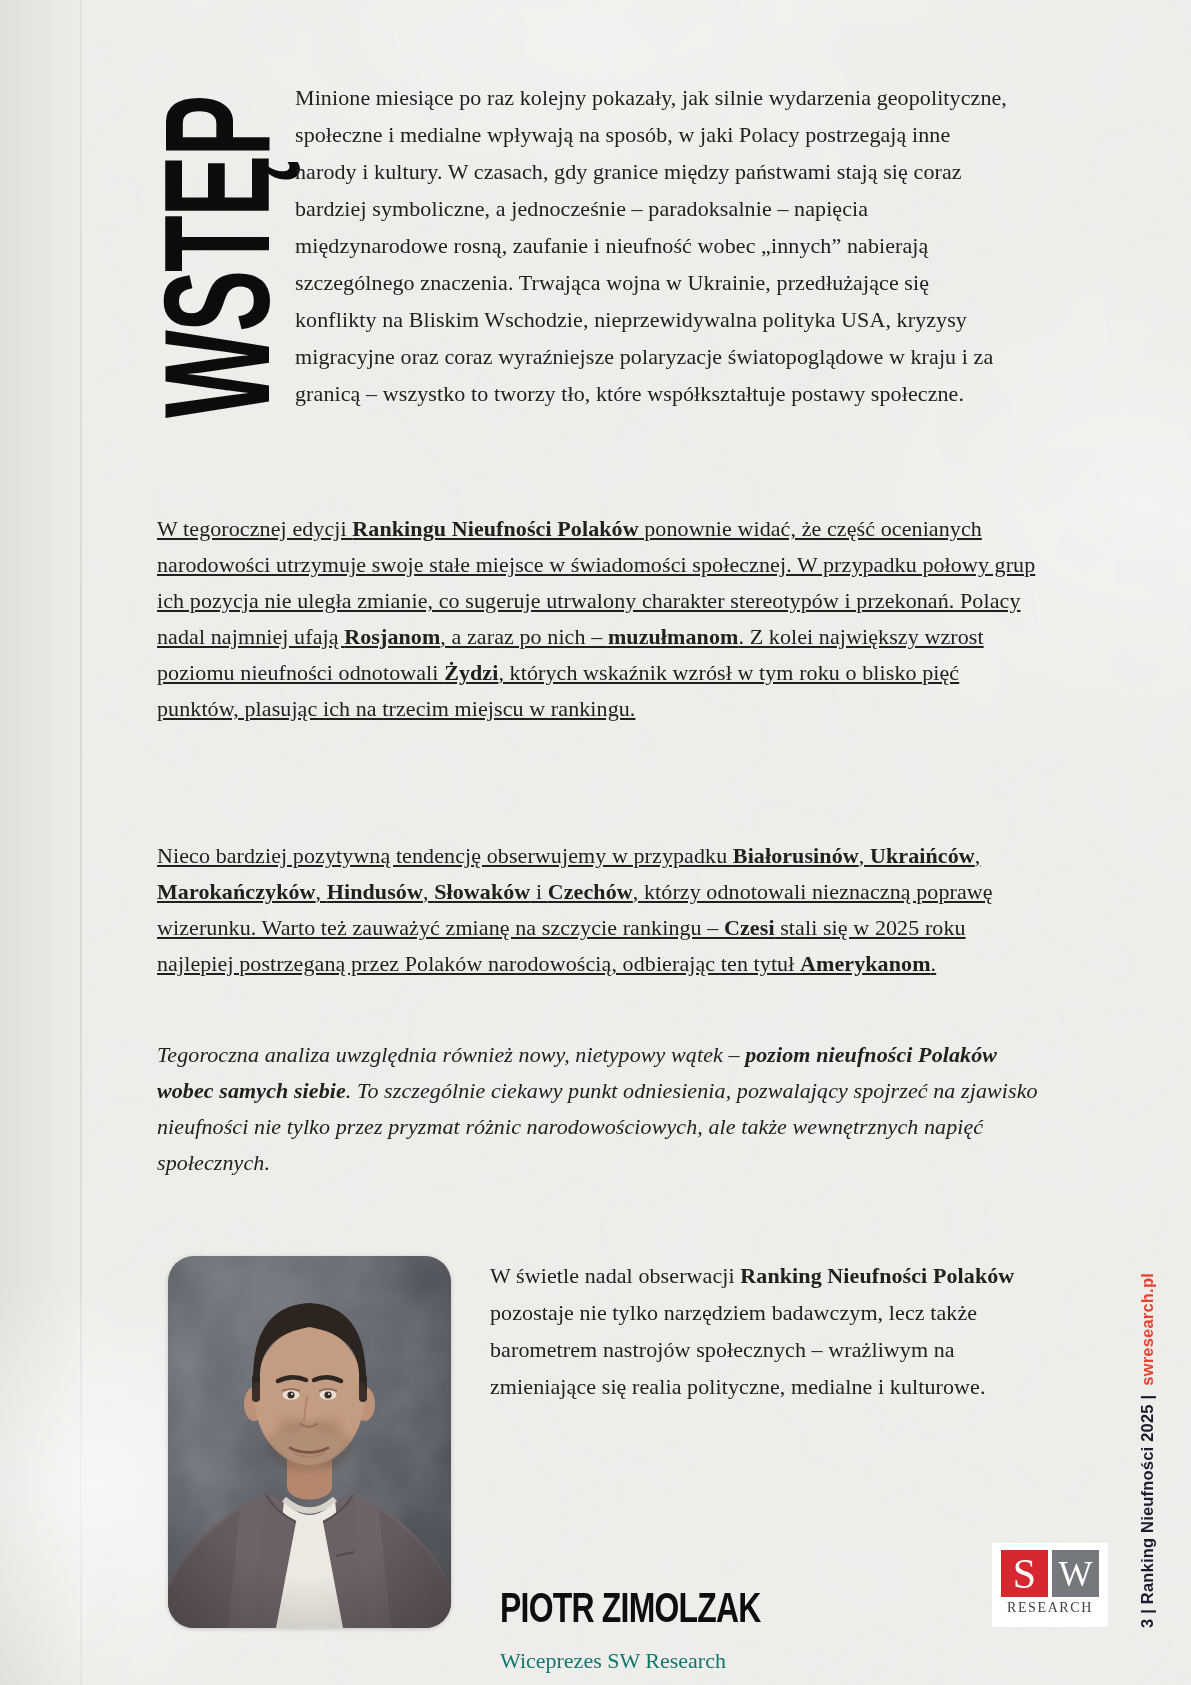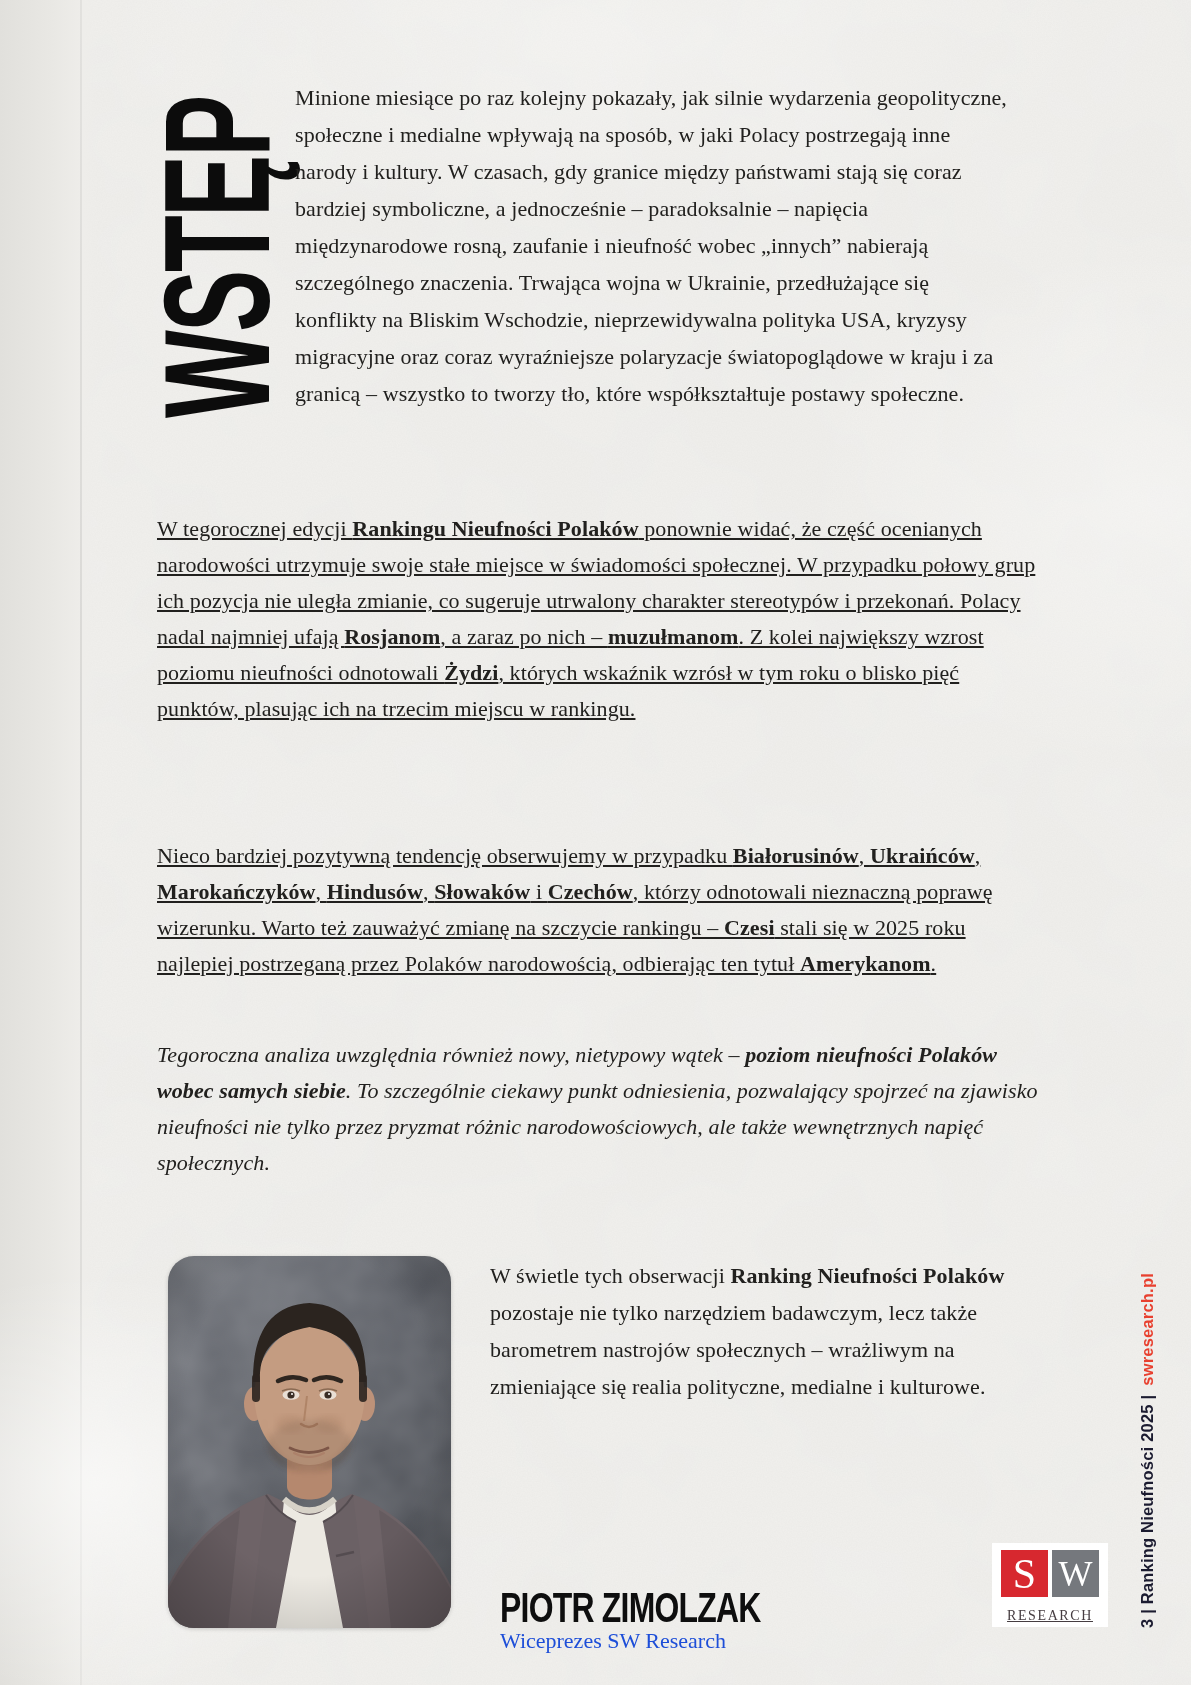--- a/index.html
+++ b/index.html
@@ -51,36 +51,36 @@
     position:absolute;left:168px;top:1256px;width:283px;height:372px;z-index:2;
     border-radius:26px;overflow:hidden;box-shadow:0 1px 4px rgba(0,0,0,.18);
   }
   .photo svg{display:block;}
   .author{position:absolute;left:500px;top:1588px;z-index:2;}
   .author-name{
     font-family:"Liberation Sans","DejaVu Sans",sans-serif;
     font-weight:700;font-size:42px;line-height:40px;color:#0e0e0e;
     transform:scaleX(.76);transform-origin:0 0;letter-spacing:-1px;white-space:nowrap;
   }
-  .author-role{margin-top:0;font-size:22px;color:#1d4ed8;}
+  .author-role{margin-top:20px;font-size:22px;color:#0f766e;}
   .logo-card{
     position:absolute;left:992px;top:1543px;width:116px;height:84px;z-index:2;
     background:#ffffff;display:flex;flex-direction:column;align-items:center;
     padding-top:7px;box-sizing:border-box;
   }
   .logo-squares{display:flex;gap:4px;}
   .sq{
     width:47px;height:47px;display:flex;align-items:center;justify-content:center;
     font-family:"Liberation Serif","DejaVu Serif",serif;color:#fff;
   }
   .sq.red{background:var(--logo-red);font-size:42px;}
   .sq.gray{background:var(--logo-gray);font-size:36px;}
   .logo-caption{
-    margin-top:11px;font-family:"Liberation Serif","DejaVu Serif",serif;
-    font-size:14px;letter-spacing:1.6px;color:#463d41;text-decoration:underline;
+    margin-top:3px;font-family:"Liberation Serif","DejaVu Serif",serif;
+    font-size:14px;letter-spacing:1.6px;color:#463d41;
   }
   .sidebar{
     position:absolute;left:1138px;top:1628px;z-index:2;
     transform:rotate(-90deg);transform-origin:0 0;white-space:nowrap;
     font-family:"Liberation Sans","DejaVu Sans",sans-serif;
     font-weight:700;font-size:16.5px;letter-spacing:.2px;
   }
   .sidebar-dark{color:var(--sidebar-ink);}
   .sidebar-red{color:var(--accent-red);margin-left:9px;}
 </style>
@@ -181,21 +181,21 @@
 
       <path d="M139,140 L136,165" stroke="#a67a5d" stroke-width="2" fill="none" opacity="0.7"></path>
       <path d="M133,168 Q141,174 149,168" stroke="#9c7258" stroke-width="2.4" fill="none" stroke-linecap="round"></path>
 
       <path d="M122,192 Q141,201 160,192" stroke="#7d5647" stroke-width="2.8" fill="none" stroke-linecap="round"></path>
       <path d="M126,197 Q141,205 156,197" stroke="#a87863" stroke-width="2" fill="none" opacity="0.6" stroke-linecap="round"></path>
       <rect width="283" height="372" fill="url(#vign)"></rect>
     </svg>
   </div>
 
-  <p class="para quote"><span>W świetle tych obserwacji </span><span class="b">Ranking Nieufności Polaków</span><span> pozostaje nie tylko narzędziem badawczym, lecz także barometrem nastrojów społecznych – wrażliwym na zmieniające się realia polityczne, medialne i kulturowe.</span></p>
+  <p class="para quote"><span>W świetle nadal obserwacji </span><span class="b">Ranking Nieufności Polaków</span><span> pozostaje nie tylko narzędziem badawczym, lecz także barometrem nastrojów społecznych – wrażliwym na zmieniające się realia polityczne, medialne i kulturowe.</span></p>
 
   <div class="author">
     <div class="author-name">PIOTR ZIMOLZAK</div>
     <div class="author-role">Wiceprezes SW Research</div>
   </div>
 
   <div class="logo-card">
     <div class="logo-squares">
       <div class="sq red">S</div>
       <div class="sq gray">W</div>

